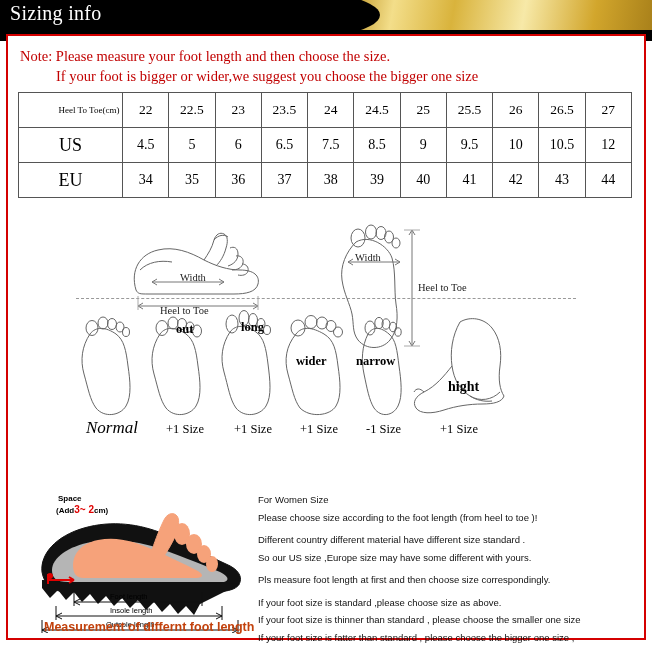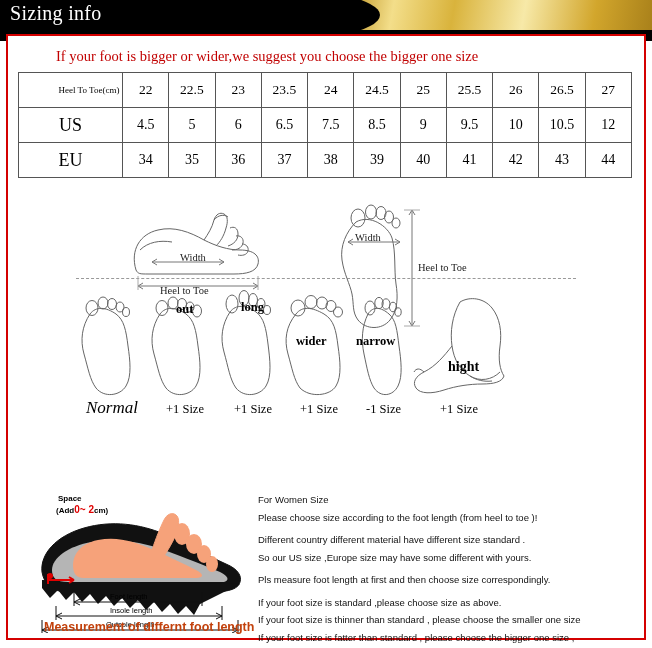--- a/index.html
+++ b/index.html
@@ -226,20 +226,21 @@
 
   <div class="header">
     <div class="gold-swoosh"></div>
     <div class="gold-curve"></div>
     <div class="header-title">Sizing info</div>
   </div>
 
   <div class="panel">
 
     <div class="note">
+      <span>Note: Please measure your foot length and then choose the size.</span>
       <span class="line2">If your foot is bigger or wider,we suggest you choose the bigger one size</span>
     </div>
 
     <table class="size-table">
       <tbody>
         <tr class="r-heel">
           <td class="rowhead">Heel To Toe(cm)</td>
           <td>22</td>
           <td>22.5</td>
           <td>23</td>
@@ -414,21 +415,21 @@
             <path d="M44,118 L44,132 M210,118 L210,132"></path>
 
             <path d="M30,142 L226,142"></path>
             <path d="M30,142 l6,-3 M30,142 l6,3 M226,142 l-6,-3 M226,142 l-6,3"></path>
             <path d="M30,132 L30,146 M226,132 L226,146"></path>
           </g>
         </svg>
 
         <div class="space-lbl" style="left:46px; top:6px;">Space</div>
         <div class="space-lbl" style="left:44px; top:16px;">
-          <span>(Add</span><span class="space-red">0~ 2</span><span>cm)</span>
+          <span>(Add</span><span class="space-red">3~ 2</span><span>cm)</span>
         </div>
 
         <div class="dim-lbl" style="left:98px; top:104px;">Foot length</div>
         <div class="dim-lbl" style="left:98px; top:118px;">Insole length</div>
         <div class="dim-lbl" style="left:94px; top:132px;">Outsole length</div>
       </div>
 
       <div class="bottom-right">
         <p class="tight">For Women Size</p>
         <p>Please choose size according to the foot length (from heel to toe )!</p>

